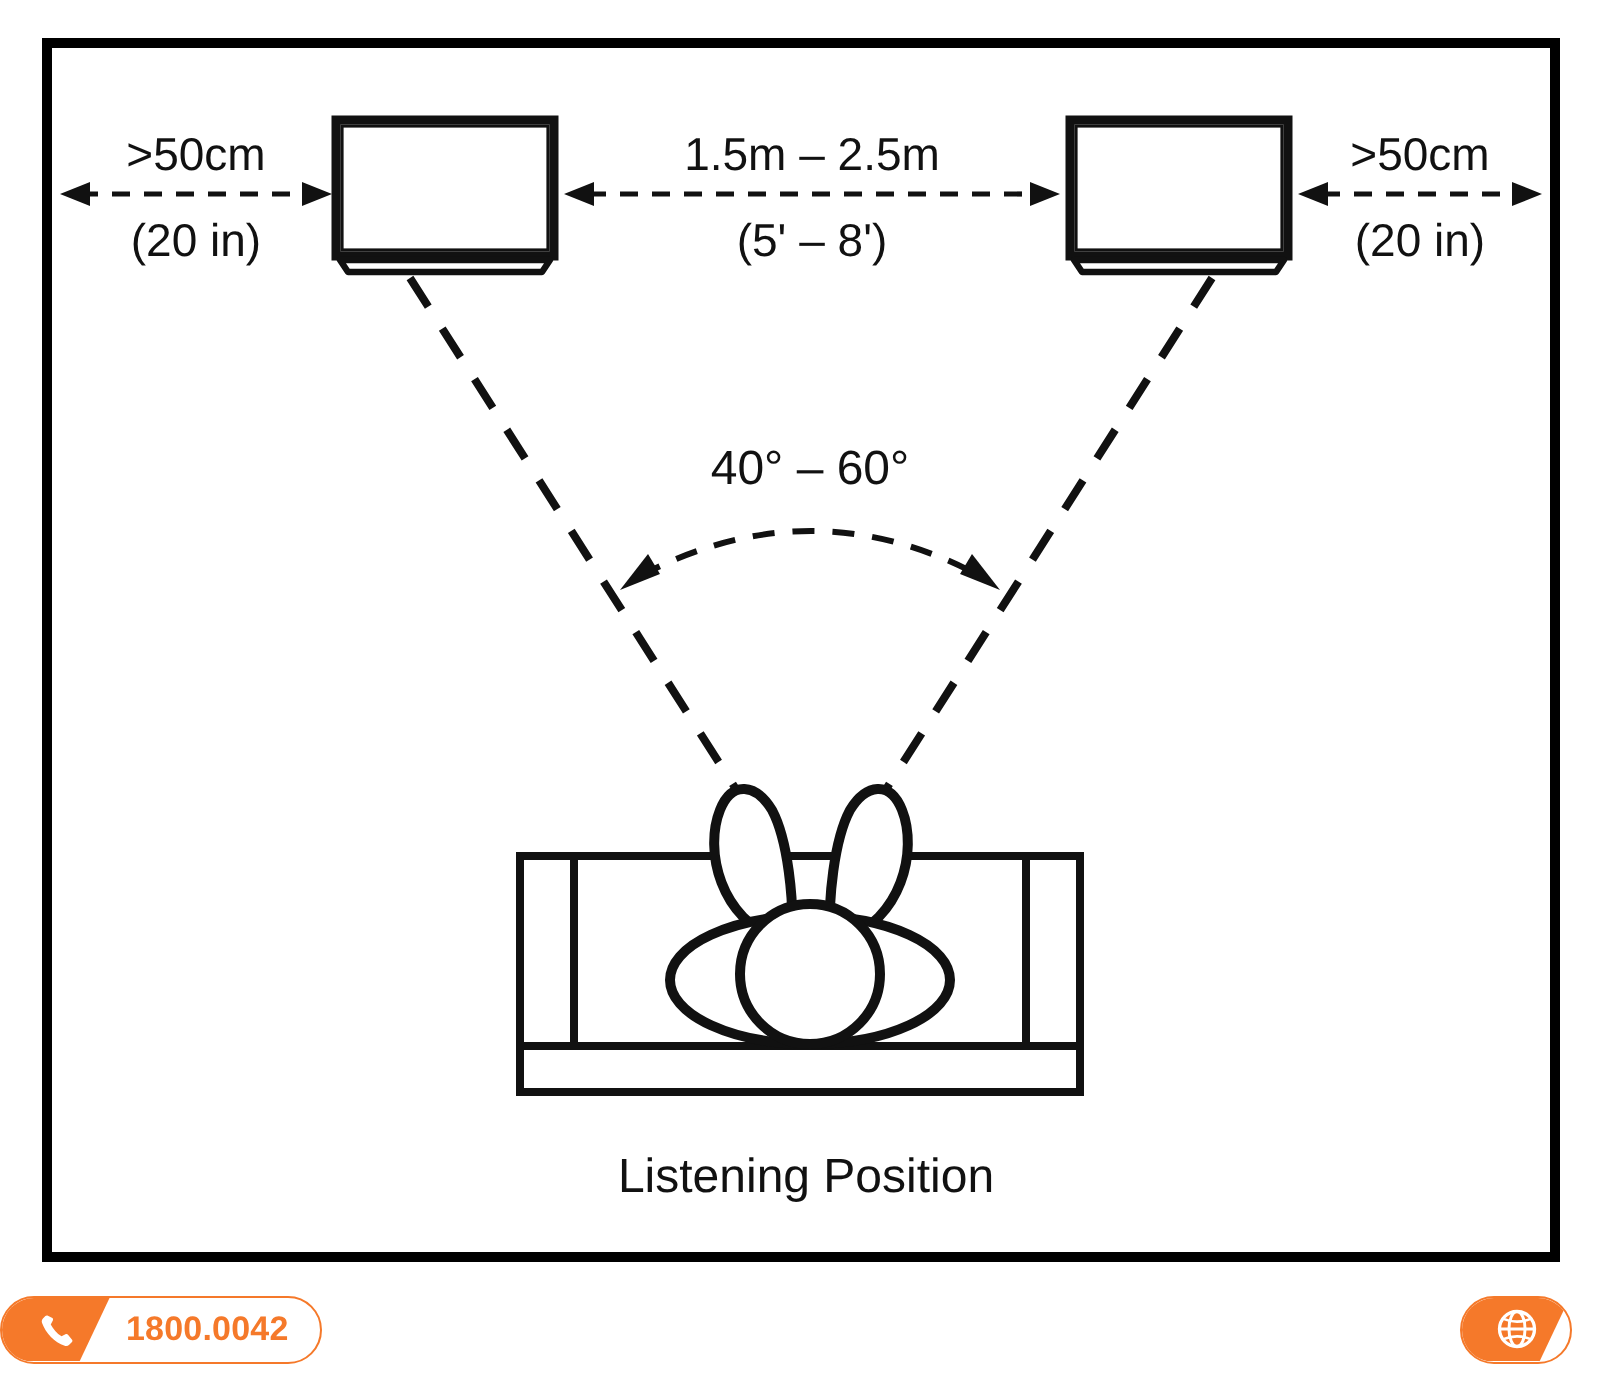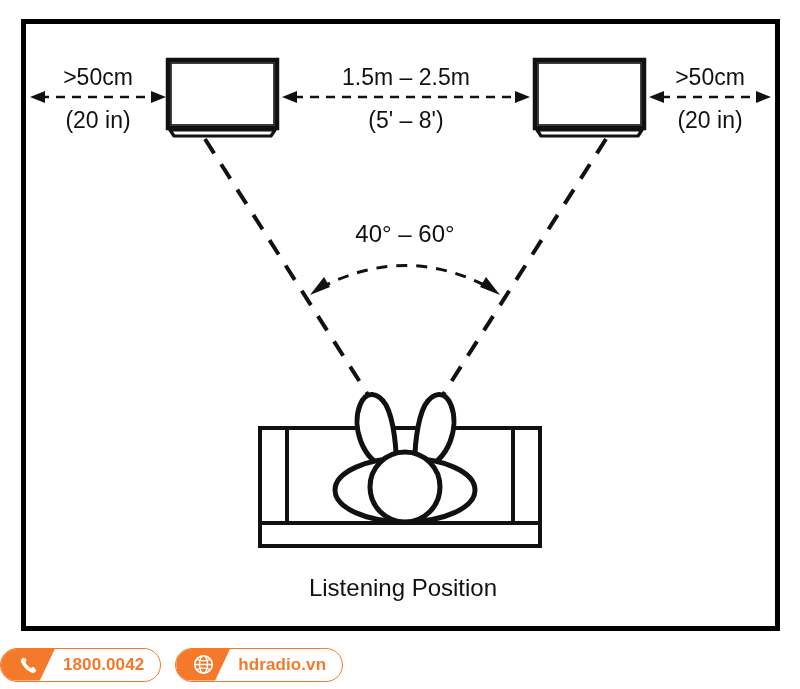--- a/index.html
+++ b/index.html
@@ -50,21 +50,21 @@
 
   
   .footer-bar {
     position: absolute;
     left: 0;
     top: 640px;
     width: 800px;
     height: 49px;
     display: flex;
     align-items: center;
-    justify-content: flex-start;
+    justify-content: space-between;
     gap: 14px;
     padding-right: 14px;
     box-sizing: border-box;
   }
   .badge {
     position: relative;
     height: 34px;
     border-radius: 17px;
     border: 1.6px solid #f5792a;
     background: #ffffff;
@@ -198,16 +198,15 @@
       <span>
         <svg width="21" height="21" viewBox="0 0 24 24">
           <circle cx="12" cy="12" r="10" fill="none" stroke="#ffffff" stroke-width="1.9"></circle>
           <ellipse cx="12" cy="12" rx="4.6" ry="10" fill="none" stroke="#ffffff" stroke-width="1.7"></ellipse>
           <line x1="2" y1="12" x2="22" y2="12" stroke="#ffffff" stroke-width="1.7"></line>
           <path d="M 4.2 6.2 Q 12 9.4 19.8 6.2" fill="none" stroke="#ffffff" stroke-width="1.5"></path>
           <path d="M 4.2 17.8 Q 12 14.6 19.8 17.8" fill="none" stroke="#ffffff" stroke-width="1.5"></path>
         </svg>
       </span>
     </div>
-    <span class="badge-label">hdradio.vn</span>
   </div>
 
 </div>
 
 </body></html>

